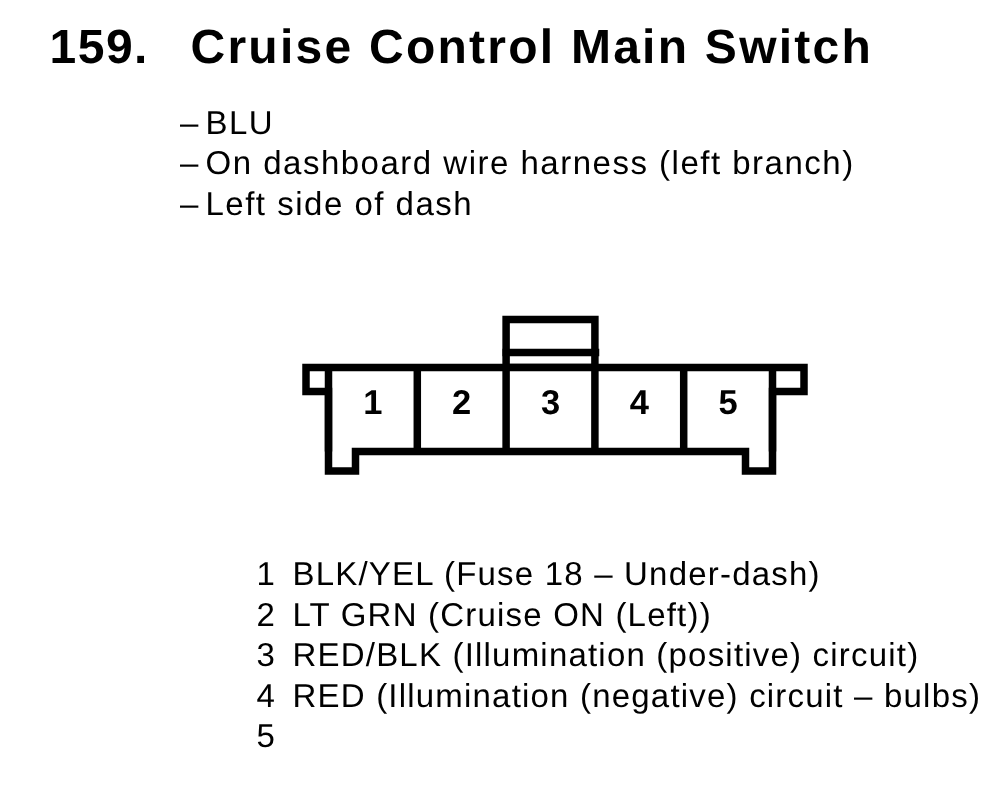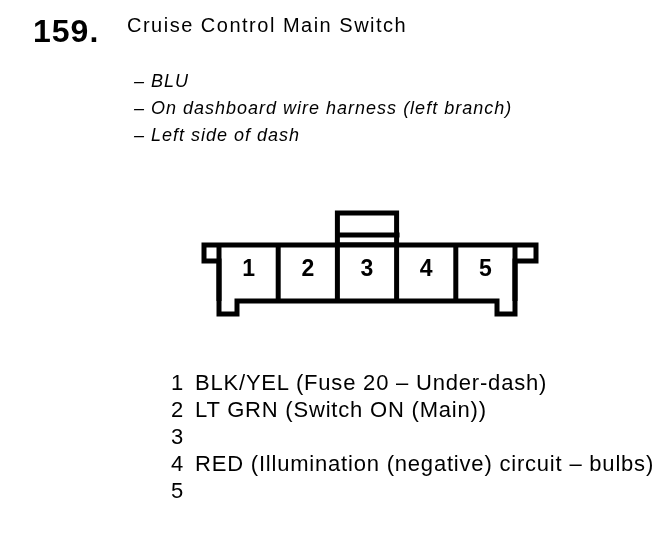--- a/index.html
+++ b/index.html
@@ -23,34 +23,33 @@
     font-size: 32px;
     font-weight: bold;
     letter-spacing: 1px;
     line-height: 1;
     white-space: nowrap;
   }
   .title-text {
     position: absolute;
     left: 127px;
     top: 15px;
-    font-size: 20px;
-    font-weight: normal;
+    font-size: 32px;
+    font-weight: bold;
     letter-spacing: 1.5px;
     line-height: 1;
     white-space: nowrap;
   }
   .notes {
     position: absolute;
-    left: 134px;
+    left: 120px;
     top: 68px;
-    font-size: 18px;
+    font-size: 22px;
     letter-spacing: 1px;
     line-height: 27px;
-    font-style: italic;
   }
   .note-line {
     white-space: nowrap;
   }
   .note-line .dash {
     display: inline-block;
     min-width: 17px;
   }
   .connector-wrap {
     position: absolute;
@@ -125,28 +124,29 @@
       <text x="307.8" y="276" text-anchor="middle" fill="#000000">2</text>
       <text x="367.0" y="276" text-anchor="middle" fill="#000000">3</text>
       <text x="426.2" y="276" text-anchor="middle" fill="#000000">4</text>
       <text x="485.4" y="276" text-anchor="middle" fill="#000000">5</text>
     </svg>
   </div>
 
   <div class="pinout">
     <div class="pinout-row">
       <span class="pin-number">1</span>
-      <span class="pin-description">BLK/YEL (Fuse 20 – Under-dash)</span>
+      <span class="pin-description">BLK/YEL (Fuse 18 – Under-dash)</span>
     </div>
     <div class="pinout-row">
       <span class="pin-number">2</span>
-      <span class="pin-description">LT GRN (Switch ON (Main))</span>
+      <span class="pin-description">LT GRN (Cruise ON (Left))</span>
     </div>
     <div class="pinout-row">
       <span class="pin-number">3</span>
+      <span class="pin-description">RED/BLK (Illumination (positive) circuit)</span>
     </div>
     <div class="pinout-row">
       <span class="pin-number">4</span>
       <span class="pin-description">RED (Illumination (negative) circuit – bulbs)</span>
     </div>
     <div class="pinout-row">
       <span class="pin-number">5</span>
     </div>
   </div>
 

